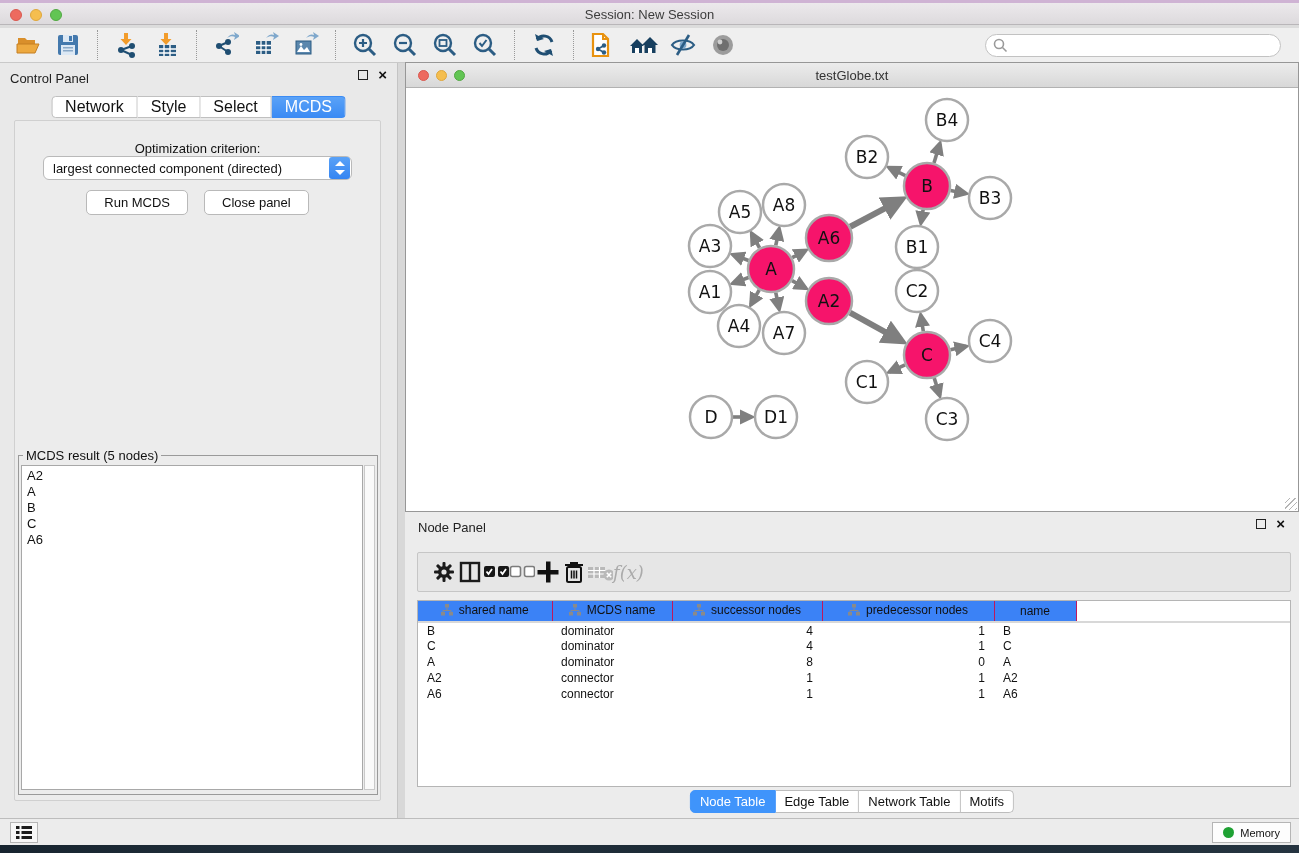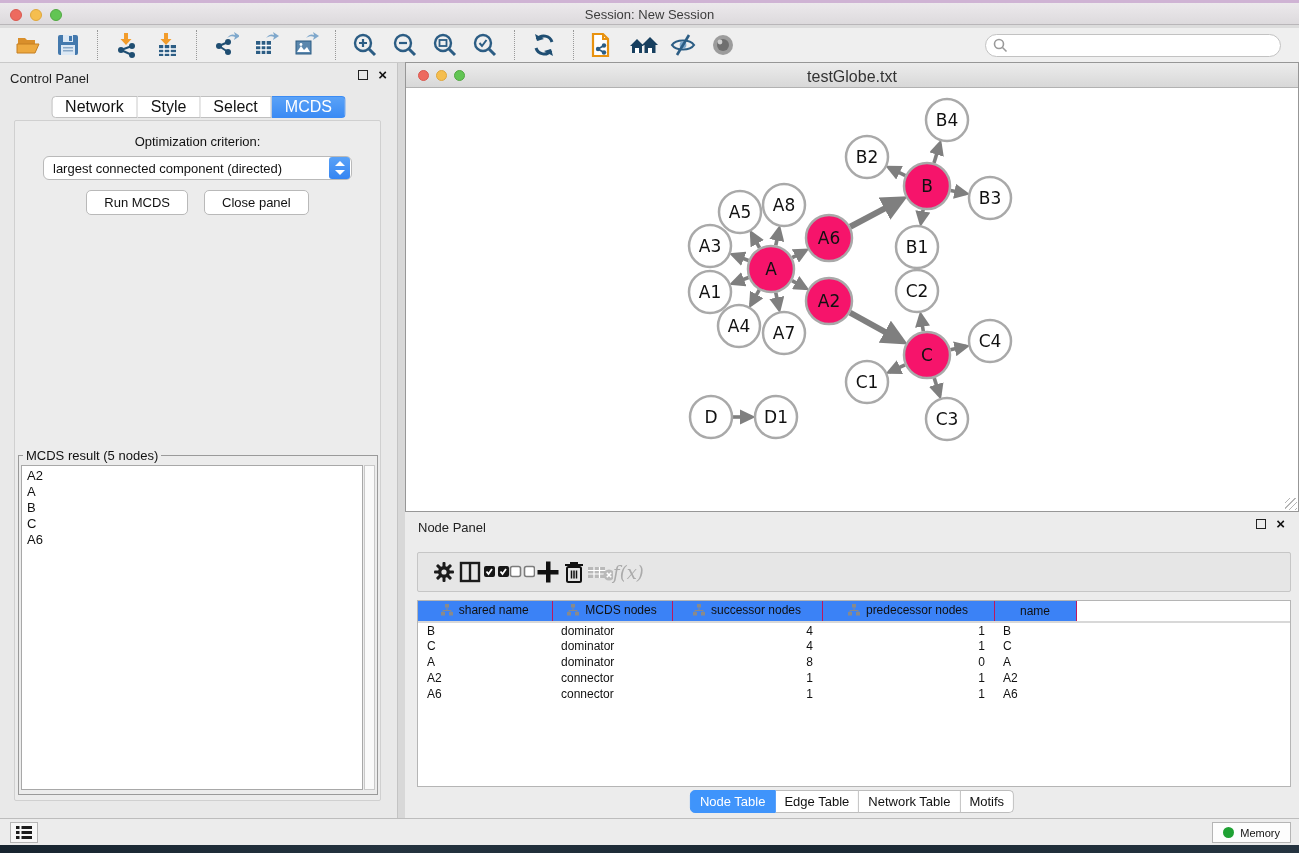--- a/index.html
+++ b/index.html
@@ -40,21 +40,21 @@
 
   .seg-tabs { position:absolute; top:33px; left:50%; transform:translateX(-50%); display:flex; }
   .seg-tab { height:22px; line-height:20px; padding:0 13px; font-size:16px; background:#fff; color:#111;
     border:1px solid #c0c0c0; border-left:none; cursor:default; }
   .seg-tab:first-child { border-left:1px solid #c0c0c0; border-radius:4px 0 0 4px; }
   .seg-tab:last-child { border-radius:0 4px 4px 0; }
   .seg-tab.active { background:linear-gradient(#5aa2f7,#3b8bf4); color:#fff; border-color:#3b8bf4; }
 
   .cp-content { position:absolute; left:14px; right:16px; top:57px; bottom:17px; background:#ececec;
     border:1px solid #d0d0d0; border-radius:2px; }
-  .opt-label { position:absolute; top:13px; left:0; right:0; text-align:center; font-size:13px; color:#111; }
+  .opt-label { position:absolute; top:20px; left:0; right:0; text-align:center; font-size:13px; color:#111; }
   .dropdown { position:absolute; top:35px; left:28px; right:28px; height:24px; background:#fff;
     border:1px solid #b9b9b9; border-radius:6px; display:flex; align-items:center; }
   .dropdown .dd-text { flex:1; font-size:13px; padding-left:9px; color:#111; white-space:nowrap; }
   .dd-stepper { width:21px; height:22px; background:linear-gradient(#5aa2f7,#3585f2); border-radius:3px;
     margin-right:1px; position:relative; }
   .dd-stepper .up, .dd-stepper .dn { position:absolute; left:5.5px; width:0; height:0; border-left:5px solid transparent; border-right:5px solid transparent; }
   .dd-stepper .up { top:4px; border-bottom:5px solid #fff; }
   .dd-stepper .dn { bottom:4px; border-top:5px solid #fff; }
   .btn-row { position:absolute; top:69px; left:0; right:0; display:flex; justify-content:center; gap:16px; }
   .push-btn { height:25px; padding:0 17px; background:#fff; border:1px solid #b9b9b9; border-radius:5px;
@@ -65,21 +65,21 @@
   .result-list { position:absolute; left:2px; top:9px; bottom:4px; right:14px; background:#fff;
     border:1px solid #a8a8a8; font-size:13px; color:#111; padding:2px 5px; overflow:hidden; }
   .result-list div { line-height:16px; }
   .result-scroll { position:absolute; right:2px; top:9px; bottom:4px; width:11px; background:#fafafa; border:1px solid #c9c9c9; }
 
   
   .network-window { position:absolute; left:405px; top:-1px; width:894px; height:450px;
     border:1px solid #979797; background:#fff; }
   .nw-titlebar { position:absolute; left:0; top:0; right:0; height:25px;
     background:linear-gradient(#ececec,#d8d8d8); border-bottom:1px solid #b2b2b2; }
-  .nw-titlebar .title { position:absolute; left:0; right:0; top:5px; text-align:center; font-size:16px; color:#333; }
+  .nw-titlebar .title { position:absolute; left:0; right:0; top:5px; text-align:center; font-size:13px; color:#333; }
   .nw-lights { position:absolute; left:12px; top:7px; display:flex; gap:7px; }
   .nw-lights .light { width:11px; height:11px; }
   .nw-canvas { position:absolute; left:0; top:25px; right:0; bottom:0; background:#fff; overflow:hidden; }
   .nw-grip { position:absolute; right:1px; bottom:1px; width:12px; height:12px;
     background:repeating-linear-gradient(135deg,transparent 0 3px,#b5b5b5 3px 4px); }
 
   
   .table-panel { position:absolute; left:405px; top:449px; width:894px; height:306px; background:#ececec; }
   .tp-toolbar { position:absolute; left:12px; right:8px; top:40px; height:40px; background:#e6e6e6;
     border:1px solid #c6c6c6; border-radius:2px; display:flex; align-items:center; padding-left:13px; }
@@ -523,21 +523,21 @@
                   </span></th>
                 <th><span class="th-inner">
                     <svg width="12" height="12">
                       <g fill="#8a8a8a">
                         <rect x="4" y="0" width="4" height="3.5"></rect>
                         <rect x="0" y="8" width="4" height="3.5"></rect>
                         <rect x="8" y="8" width="4" height="3.5"></rect>
                       </g>
                       <path d="M6 3.5v3M2 8V6.5h8V8" stroke="#8a8a8a" fill="none"></path>
                     </svg>
-                    <span>MCDS nodes</span>
+                    <span>MCDS name</span>
                   </span></th>
                 <th><span class="th-inner">
                     <svg width="12" height="12">
                       <g fill="#8a8a8a">
                         <rect x="4" y="0" width="4" height="3.5"></rect>
                         <rect x="0" y="8" width="4" height="3.5"></rect>
                         <rect x="8" y="8" width="4" height="3.5"></rect>
                       </g>
                       <path d="M6 3.5v3M2 8V6.5h8V8" stroke="#8a8a8a" fill="none"></path>
                     </svg>

